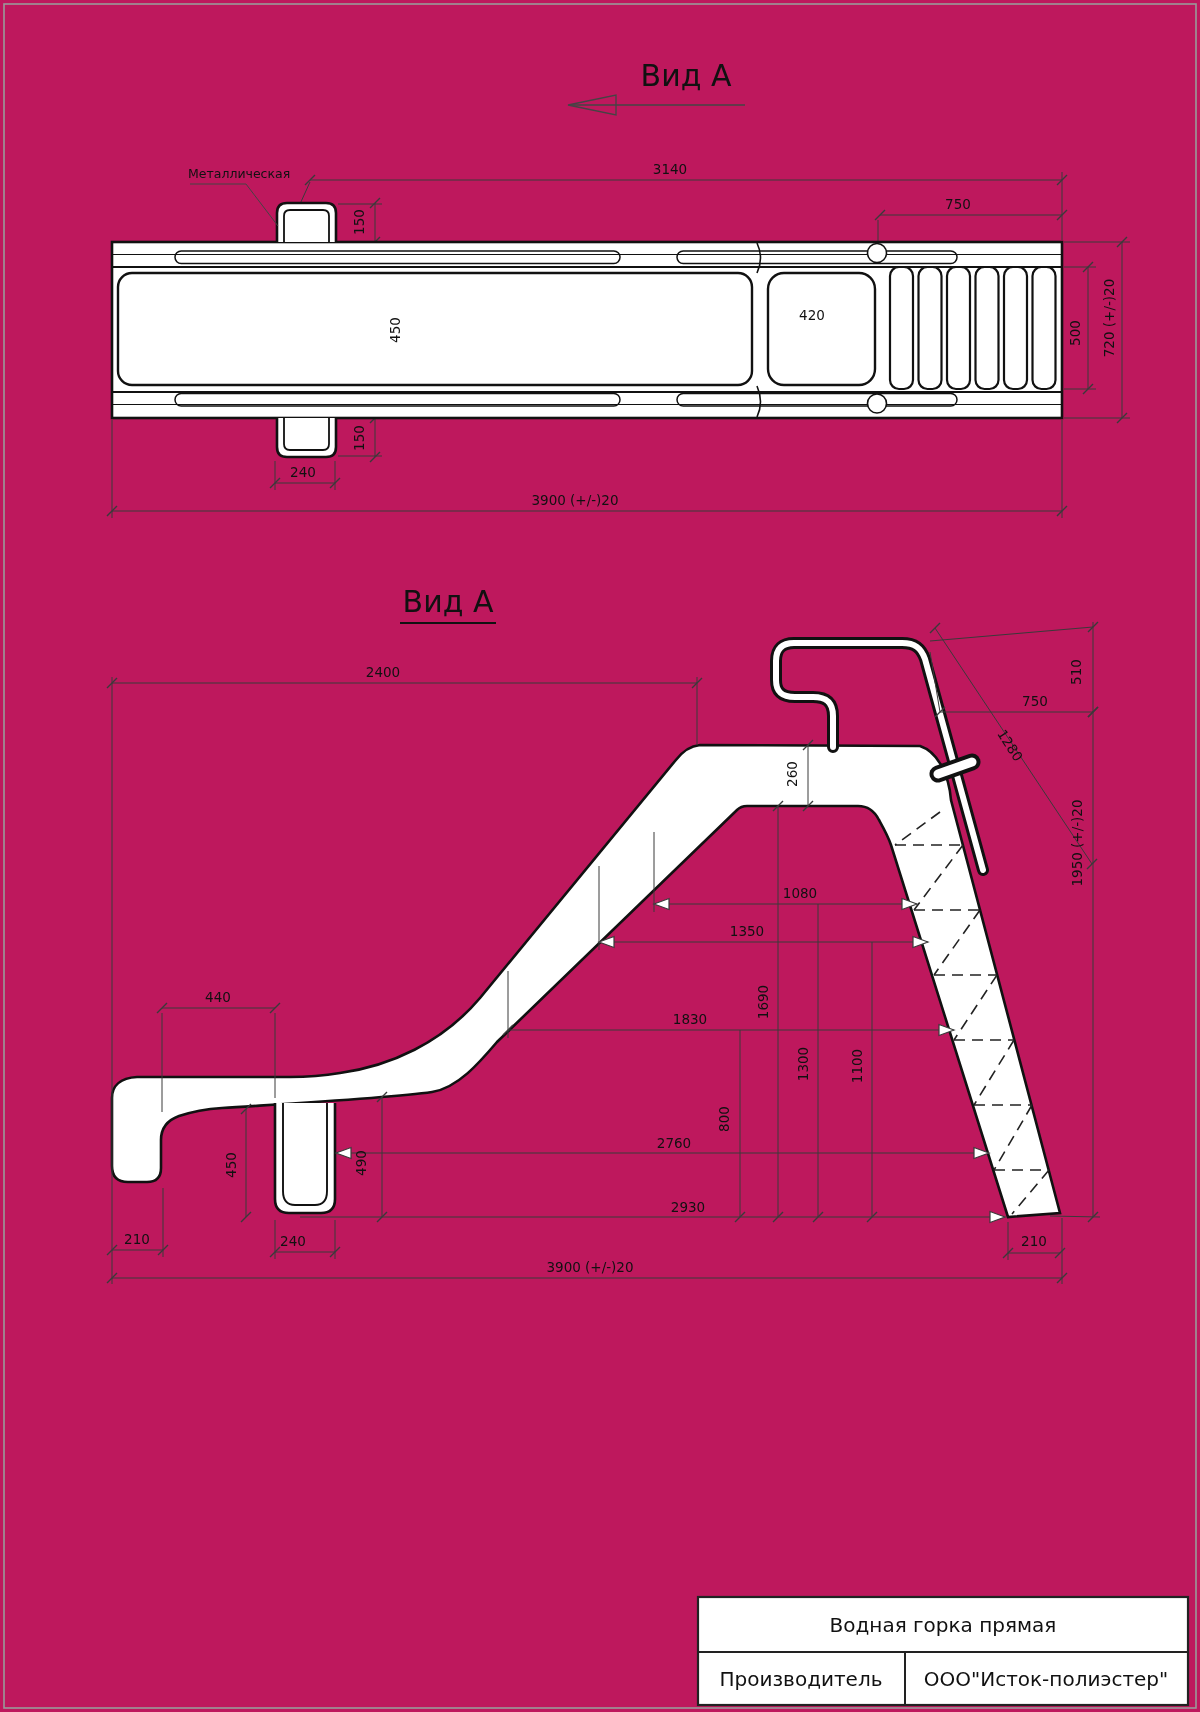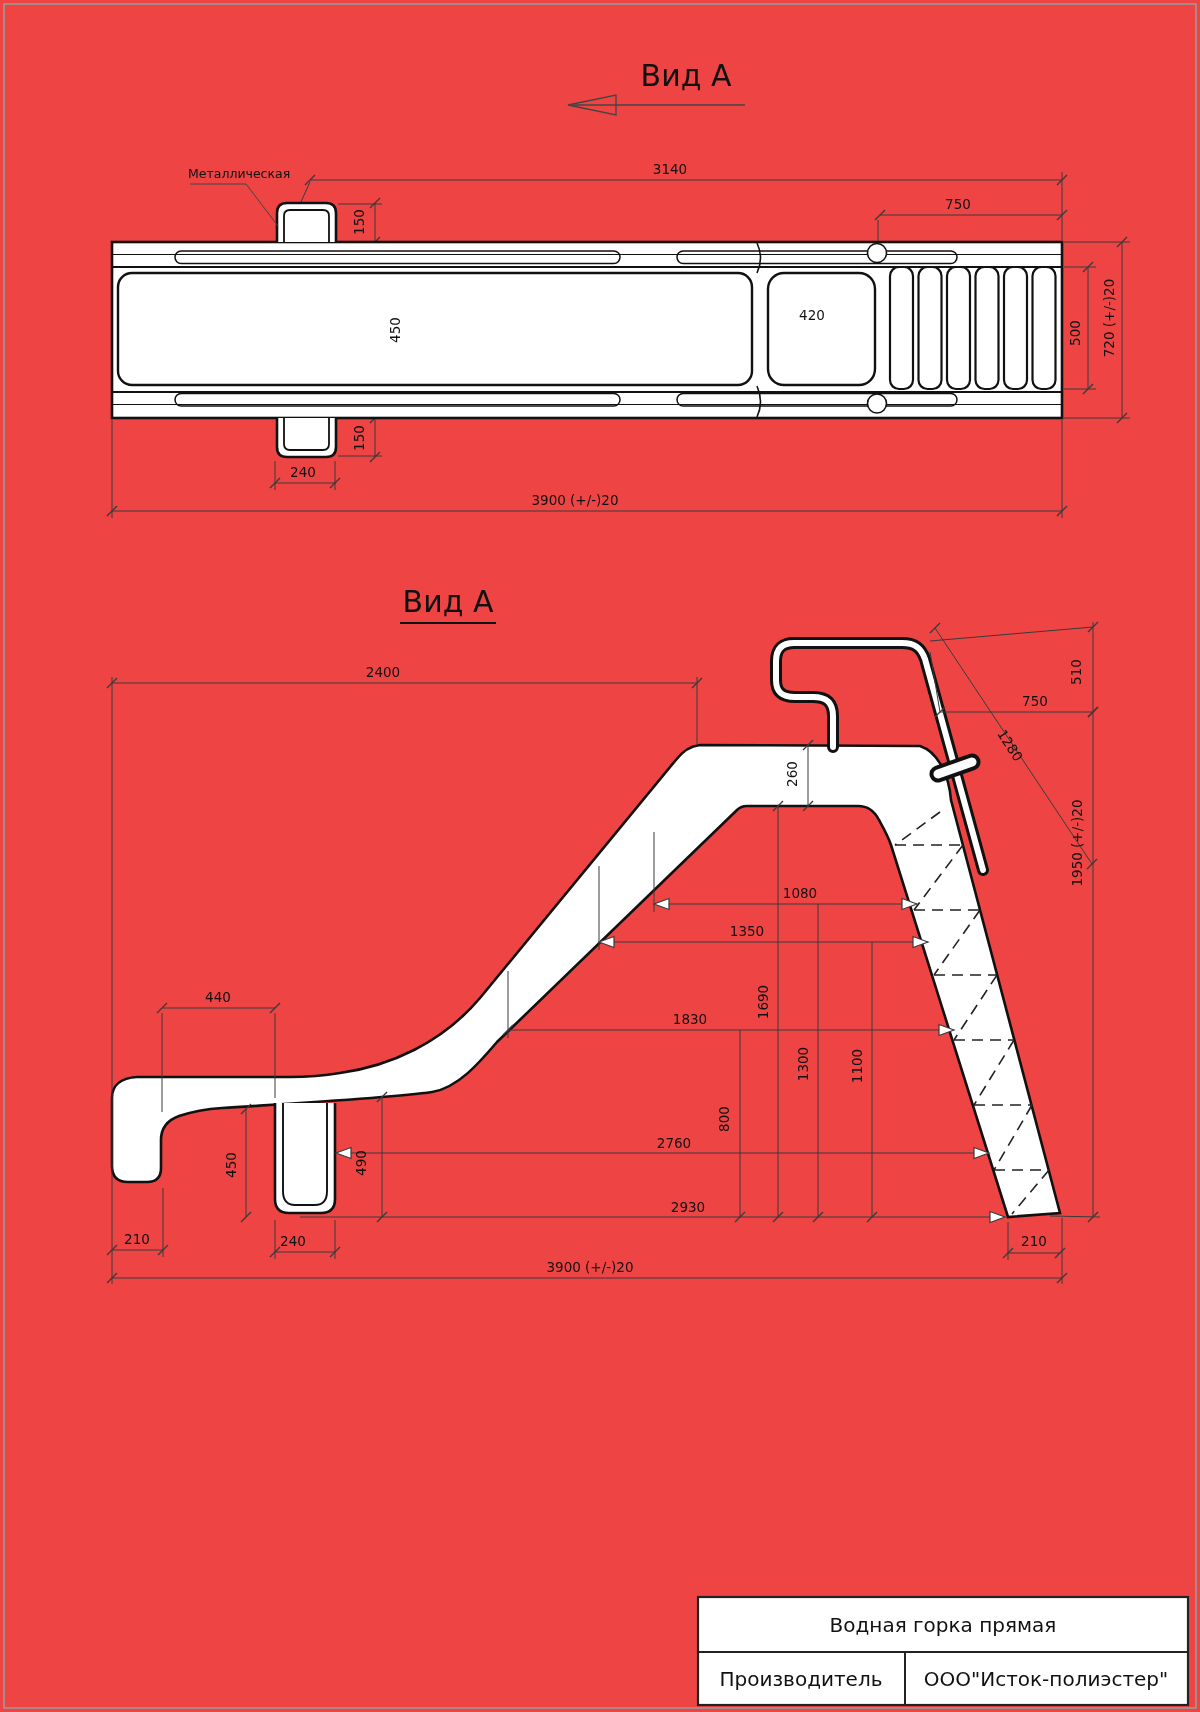--- a/index.html
+++ b/index.html
@@ -1,16 +1,16 @@
 <!DOCTYPE html>
 <html><head>
 <meta charset="utf-8">
 <style>
   html,body{margin:0;padding:0;background:#e8e8e8;}
-  .page{position:relative;width:1200px;height:1712px;background:#ef4444;margin:0 auto;
+  .page{position:relative;width:1200px;height:1712px;background:#be185d;margin:0 auto;
         font-family:"DejaVu Sans","Liberation Sans",sans-serif;overflow:hidden;}
   svg{position:absolute;left:0;top:0;}
   svg text{fill:#111;font-family:"DejaVu Sans","Liberation Sans",sans-serif;}
   .dimtxt{font-size:13.5px;}
   .viewtitle{font-size:30px;}
   .smalllbl{font-size:12.5px;}
   .tbtxt{font-size:20px;}
 </style>
 </head>
 <body>

